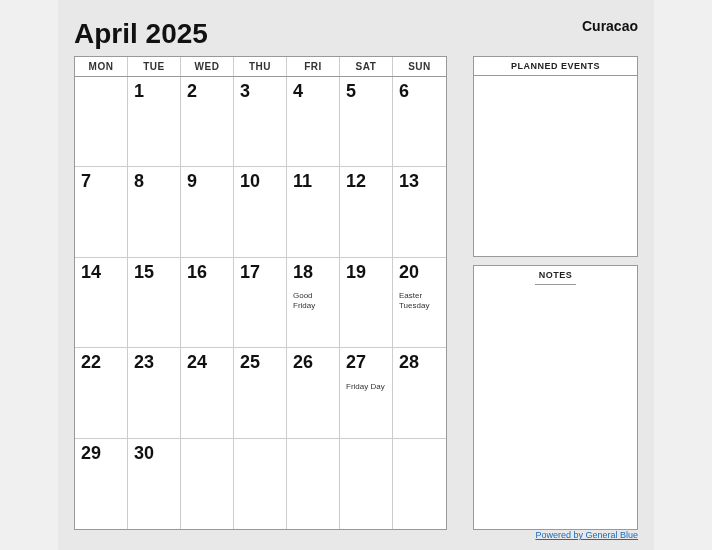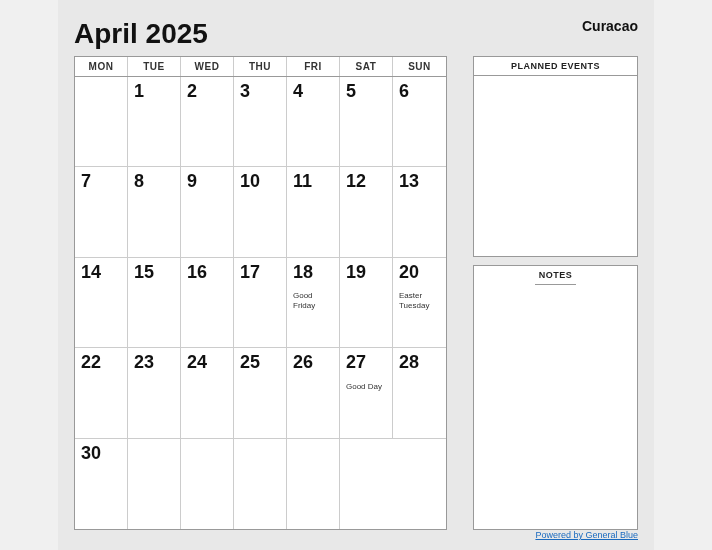--- a/index.html
+++ b/index.html
@@ -225,24 +225,27 @@
             <div class="day-num">24</div>
           </div>
           <div class="day-cell">
             <div class="day-num">25</div>
           </div>
           <div class="day-cell">
             <div class="day-num">26</div>
           </div>
           <div class="day-cell">
             <div class="day-num">27</div>
-            <div class="day-event">Good Day</div>
+            <div class="day-event">Friday Day</div>
           </div>
           <div class="day-cell">
             <div class="day-num">28</div>
+          </div>
+          <div class="day-cell">
+            <div class="day-num">29</div>
           </div>
           <div class="day-cell">
             <div class="day-num">30</div>
           </div>
           <div class="day-cell empty"></div>
           <div class="day-cell empty"></div>
           <div class="day-cell empty"></div>
           <div class="day-cell empty"></div>
         </div>
     </div>

